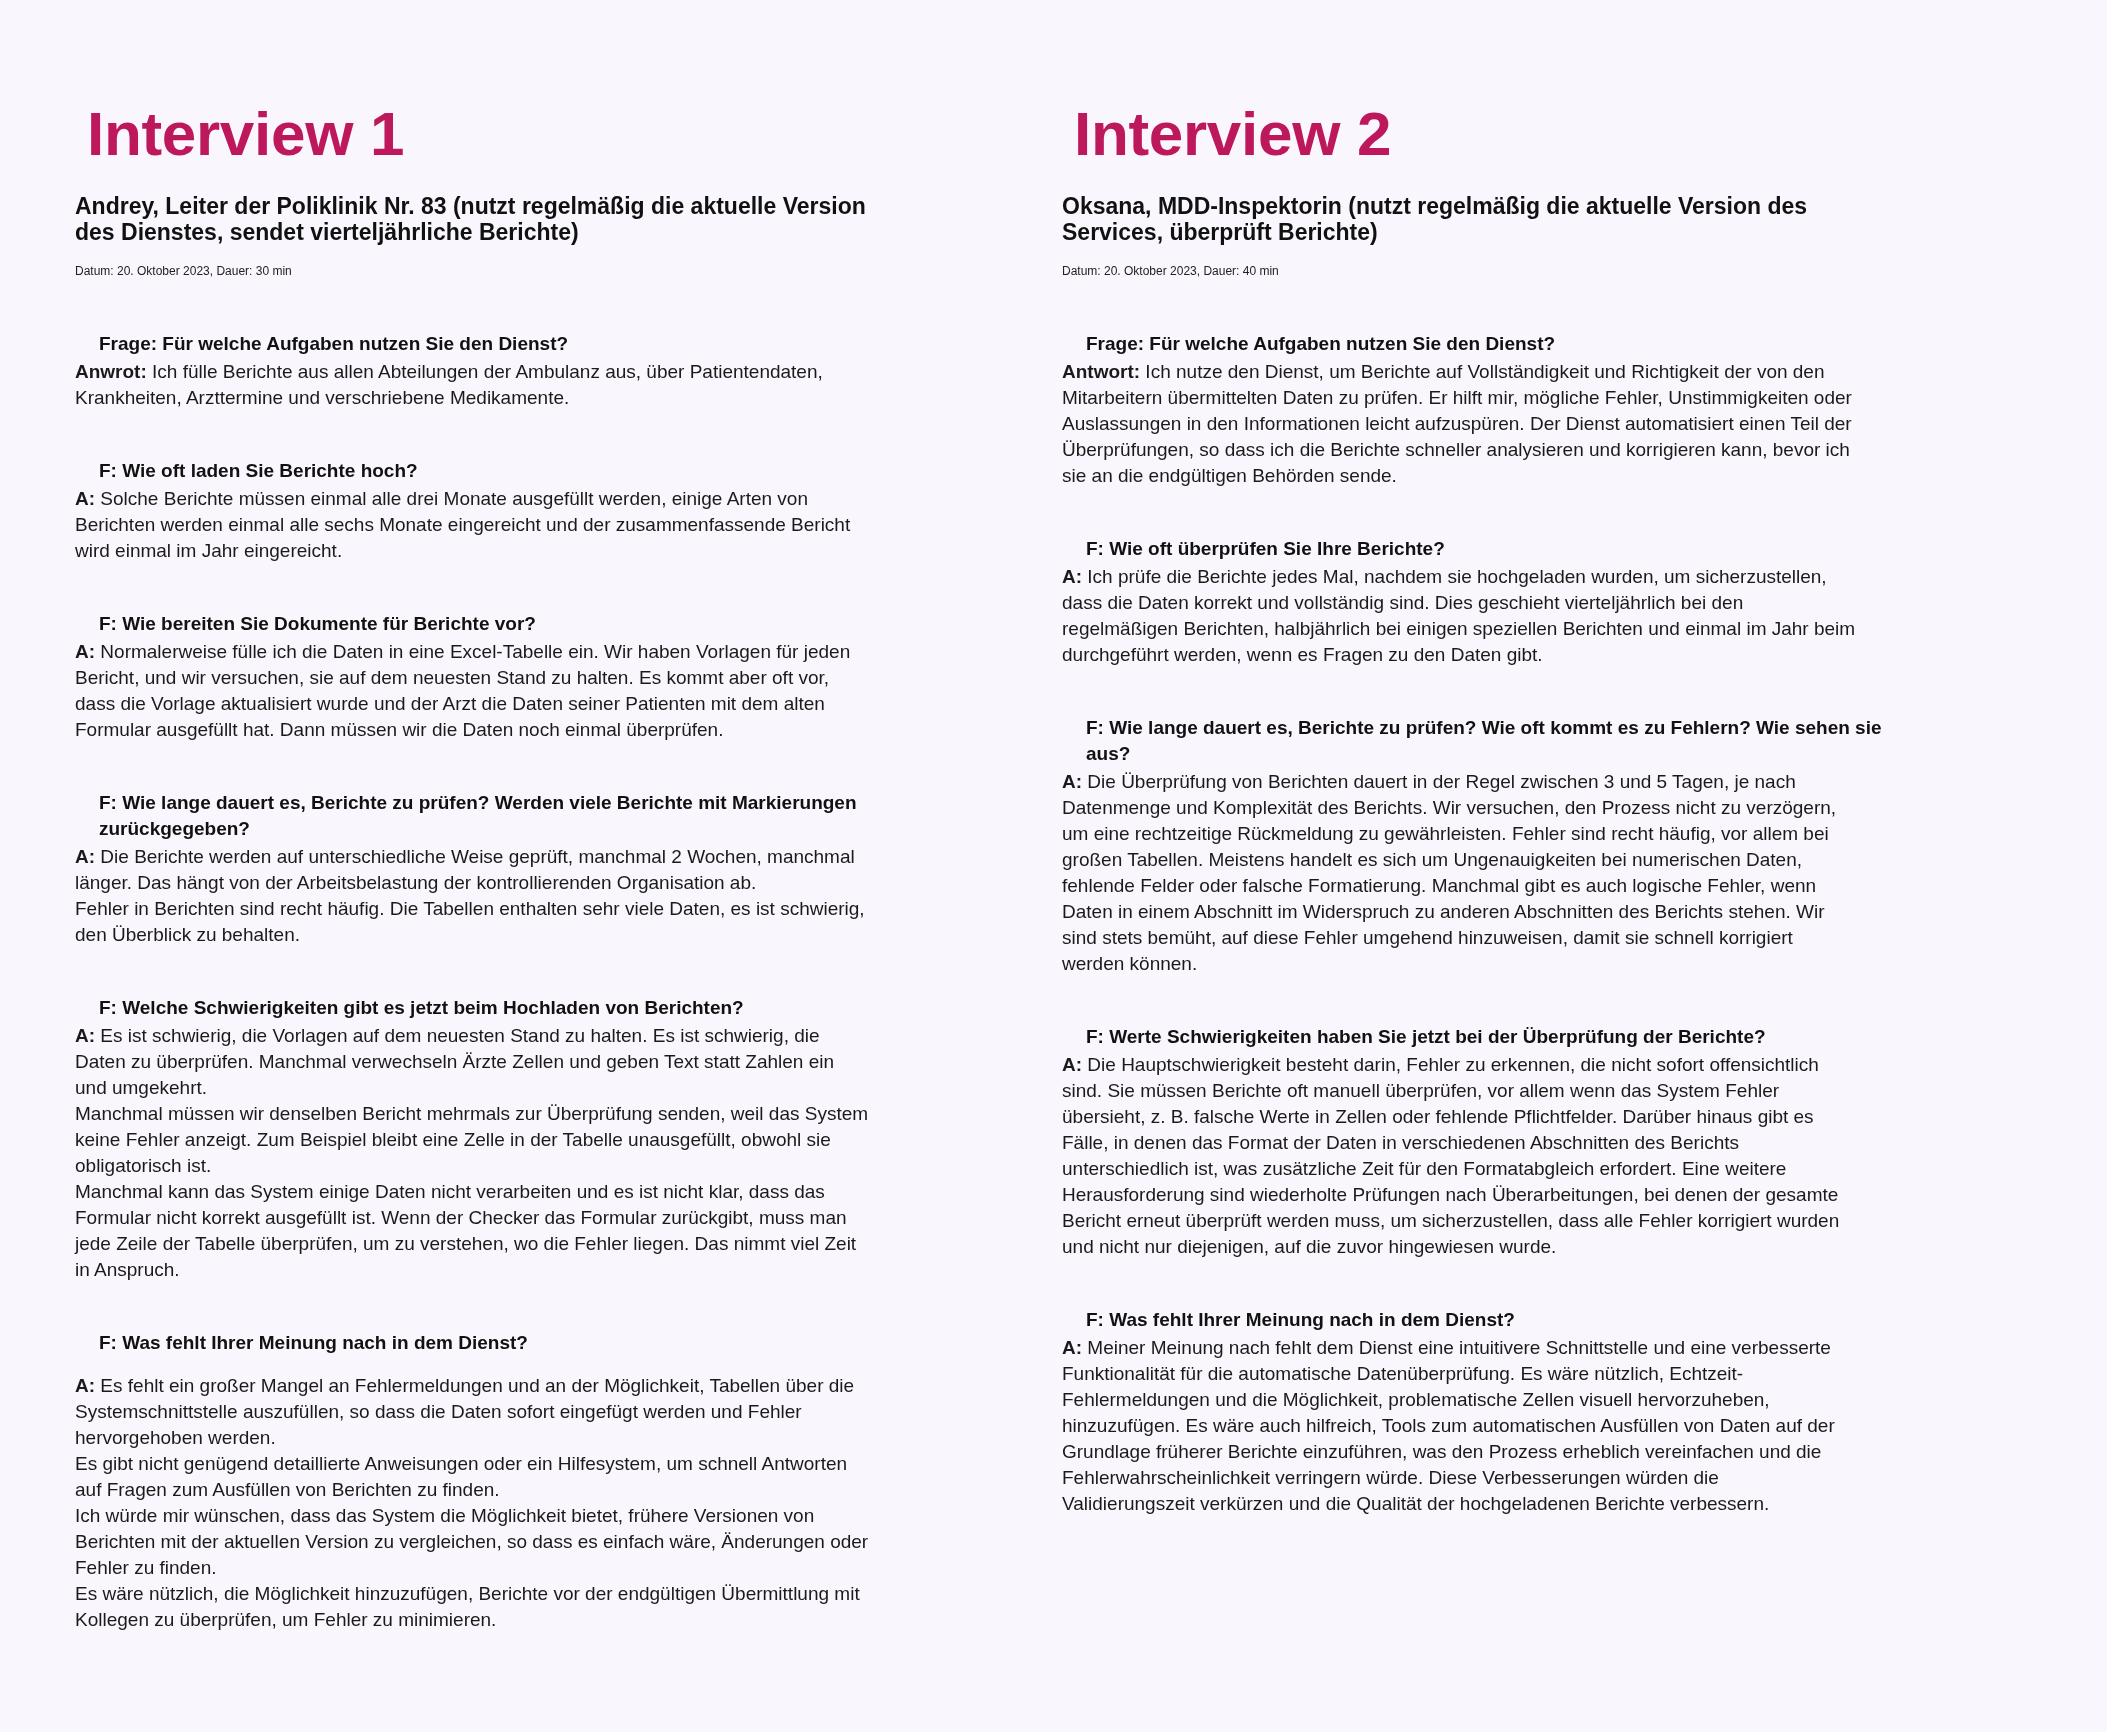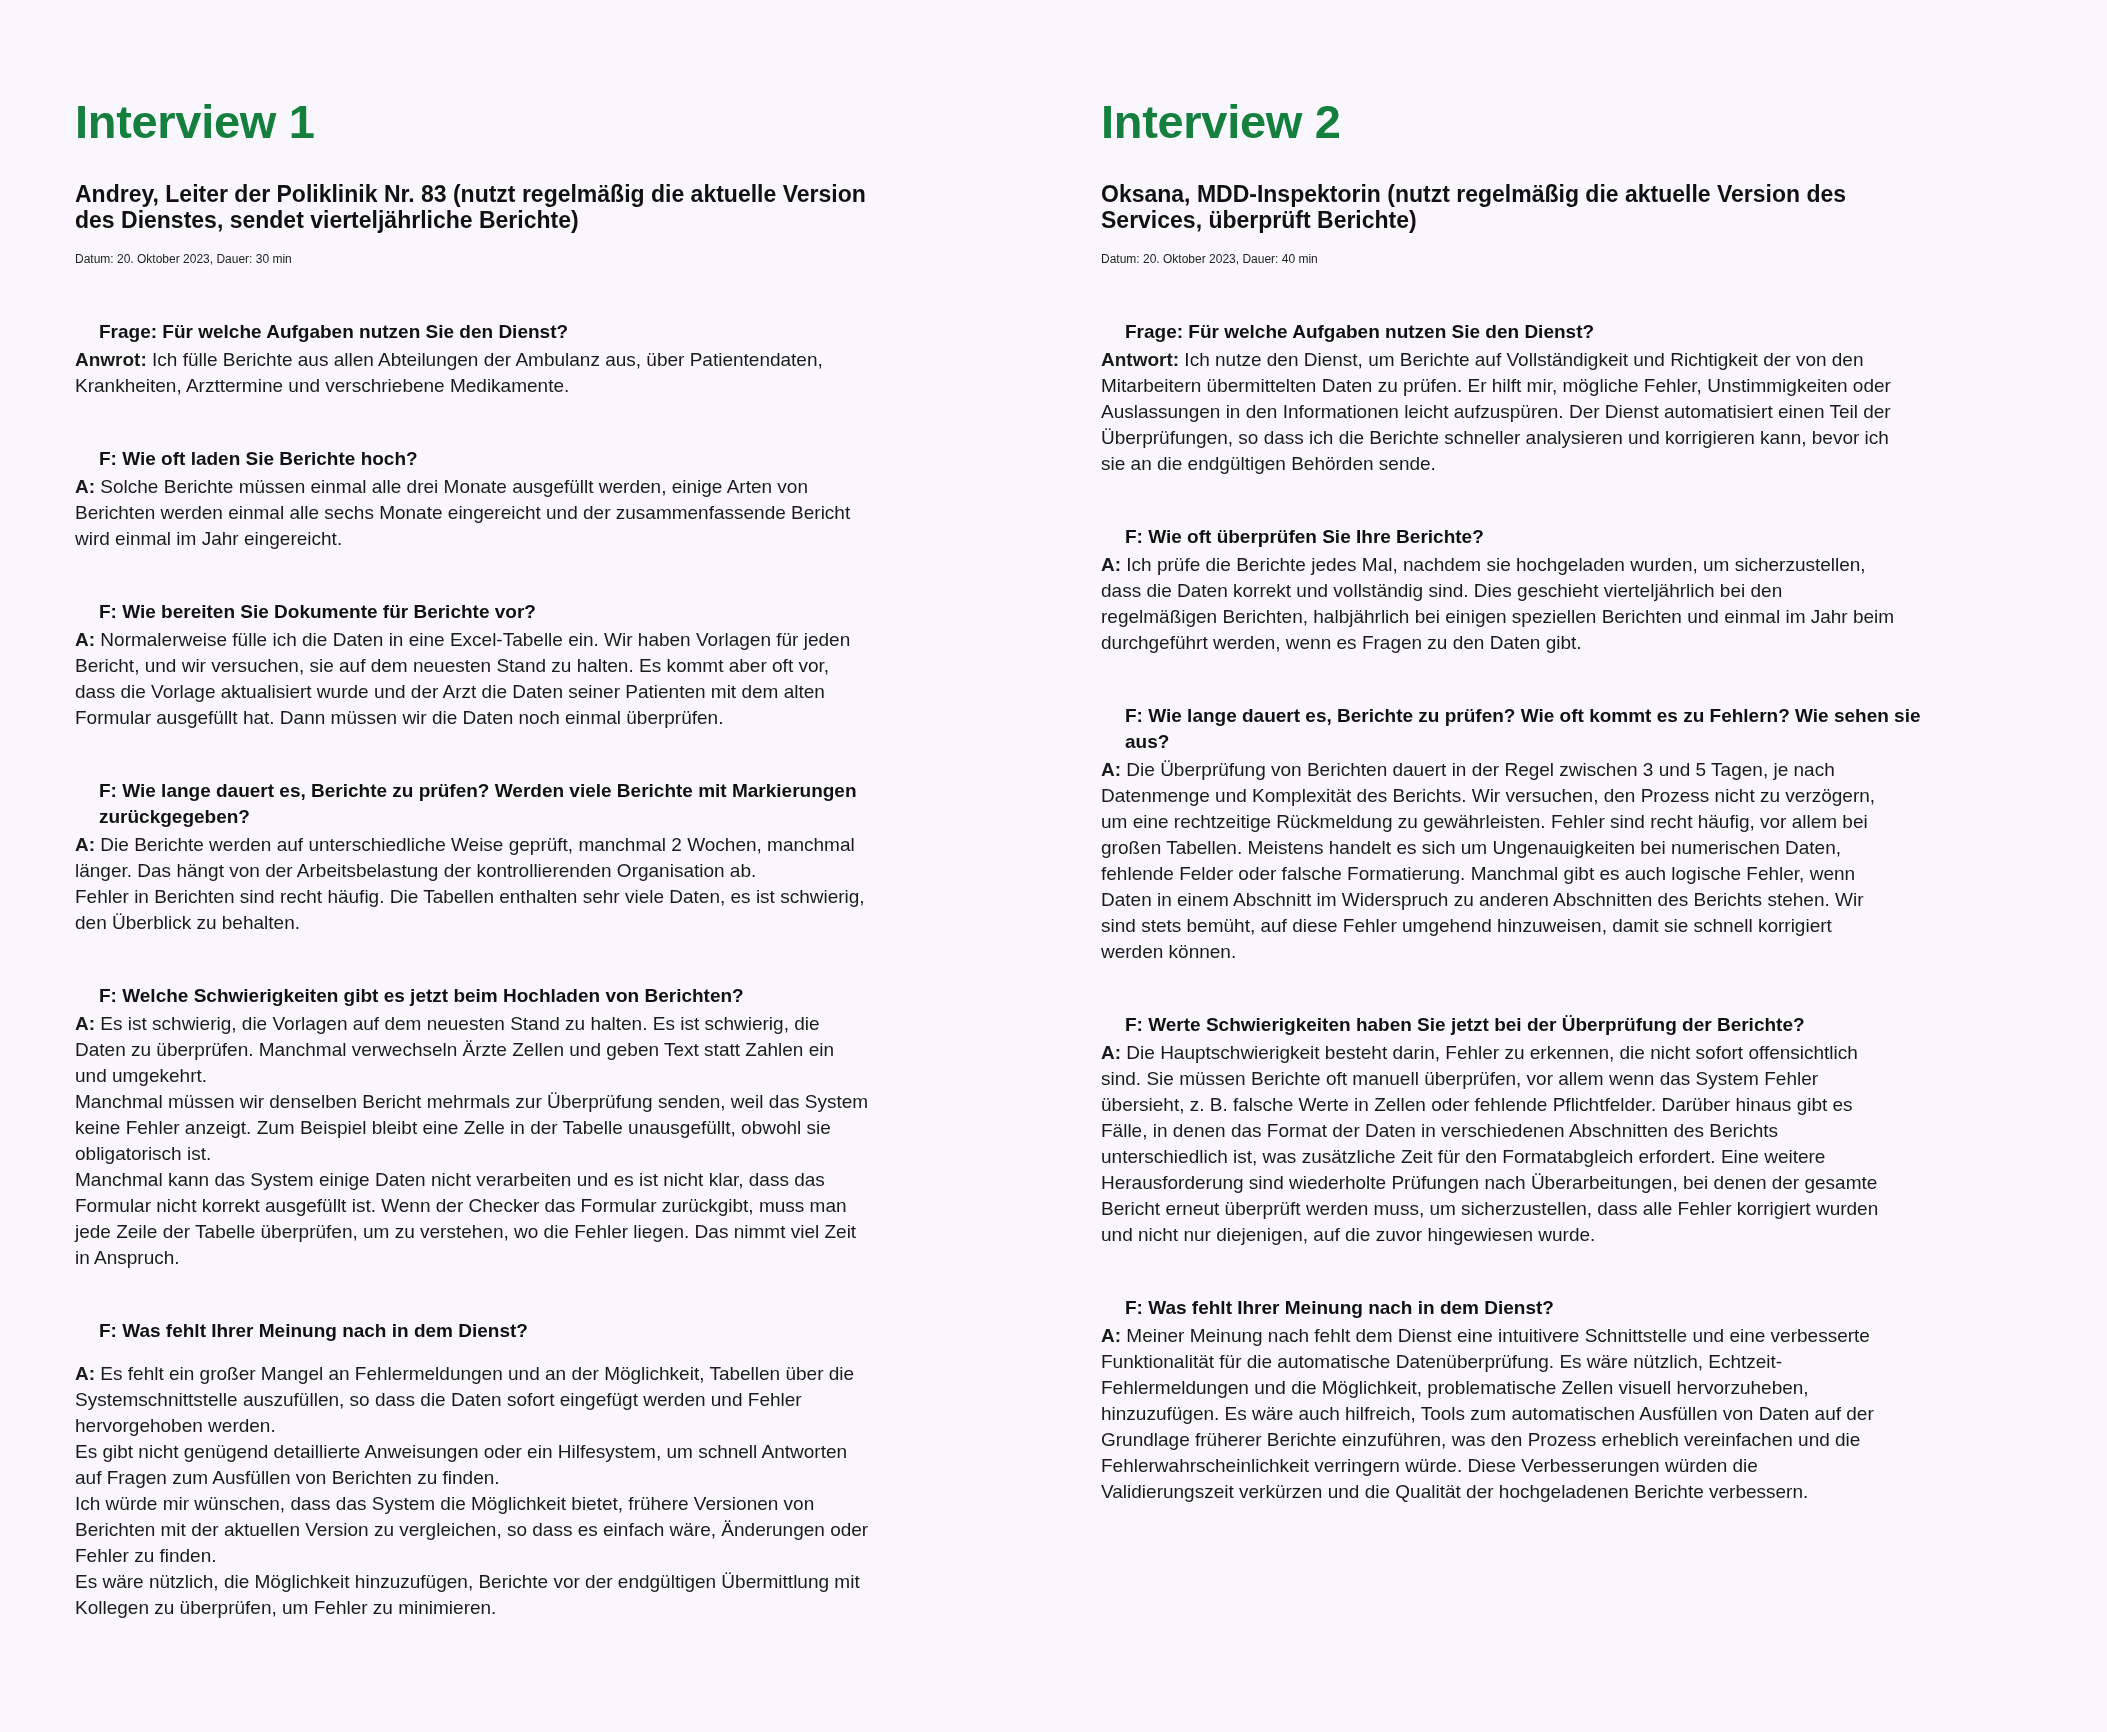--- a/index.html
+++ b/index.html
@@ -5,24 +5,24 @@
   html, body { margin:0; padding:0; }
   body {
     width:2108px; height:1733px; overflow:hidden;
     background:#f9f7fd;
     font-family:"Liberation Sans", sans-serif;
     color:#111111;
   }
   .page { position:relative; width:2108px; height:1733px; }
   .col { position:absolute; top:93px; width:956px; }
   .col.left { left:75px; }
-  .col.right { left:1101px; }
+  .col.right { left:1062px; }
   h1 {
-    font-size:47px; font-weight:700; margin:0; line-height:58px;
-    letter-spacing:-0.3px; color:#15803d;
+    font-size:62px; font-weight:700; margin:12px; line-height:58px;
+    letter-spacing:-0.3px; color:#be185d;
   }
   .subtitle {
     margin-top:30px; font-size:23px; font-weight:700; line-height:26px; color:#111;
   }
   .meta { margin-top:13px; font-size:12px; line-height:26px; color:#222; }
   .qa { margin-top:47px; }
   .question { font-size:19px; font-weight:700; line-height:26px; color:#111;margin-left:24px; }
   .answer { margin-top:2px; font-size:19px; line-height:26px; color:#1a1a1a; }
   .answer.tight { margin-top:17px; }
   .answer .lbl { font-weight:700; }

